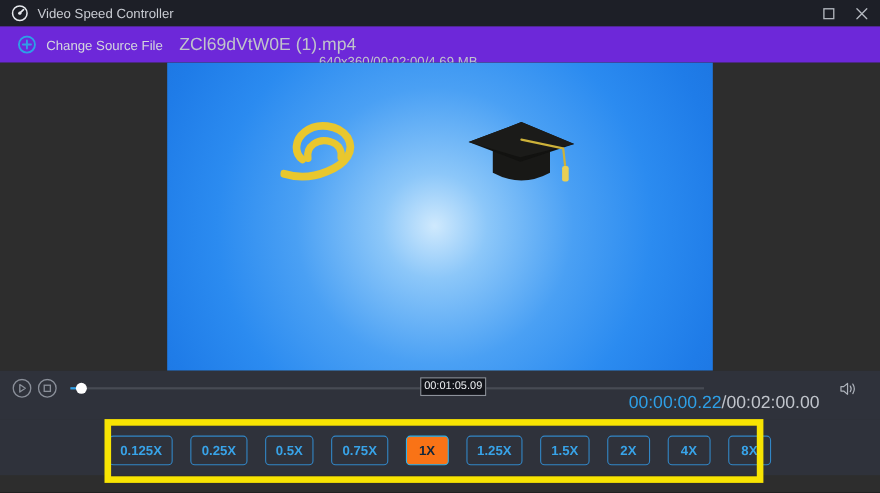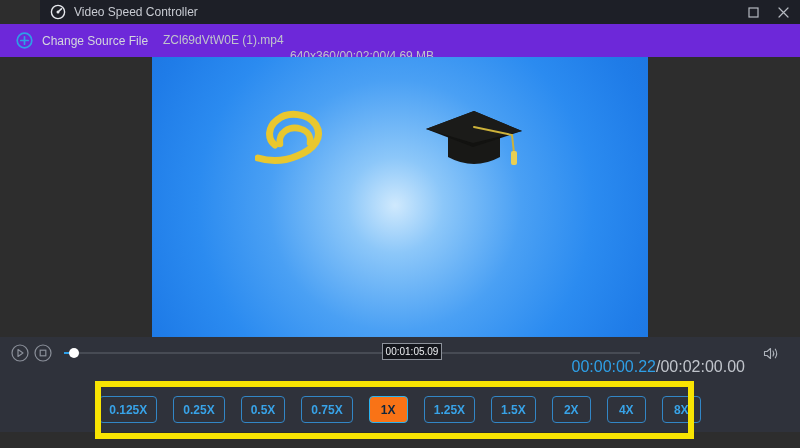--- a/index.html
+++ b/index.html
@@ -1,30 +1,30 @@
 <!DOCTYPE html>
 <html><head>
 <meta charset="utf-8">
 <style>
   html,body{margin:0;padding:0;background:#111;}
   .window{position:relative;width:800px;height:448px;background:#2d2d2d;overflow:hidden;
           font-family:"Liberation Sans",sans-serif;-webkit-font-smoothing:antialiased;}
 
   
   .titlebar{position:absolute;top:0;left:0;right:0;height:24px;background:#1d1f27;
-            display:flex;align-items:center;padding:0 10px;box-sizing:border-box;gap:8px;margin-left:40px;}
+            display:flex;align-items:center;padding:0 10px;box-sizing:border-box;gap:8px;}
   .titlebar .title{font-size:12px;color:#c8cbd2;}
   .win-controls{margin-left:auto;display:flex;gap:16px;align-items:center;}
   .win-btn{width:14px;height:14px;display:flex;align-items:center;justify-content:center;cursor:pointer;}
 
   
   .toolbar{position:absolute;top:24px;left:0;right:0;height:33px;background:#6d28d9;}
   .change-source{position:absolute;left:16px;top:0;height:33px;display:flex;align-items:center;
                  gap:9px;color:#d4d7dd;font-size:12px;cursor:pointer;}
-  .filename{position:absolute;left:163px;top:0;line-height:33px;color:#c0c4cb;font-size:12px;}
+  .filename{position:absolute;left:163px;top:0;line-height:33px;color:#c0c4cb;font-size:16px;}
   .fileinfo{position:absolute;left:290px;top:16px;line-height:33px;color:#c0c4cb;font-size:12px;}
 
   
   .stage{position:absolute;top:57px;left:0;width:800px;height:280px;background:#2d2d2d;}
   .video{position:absolute;left:152px;top:0;width:496px;height:280px;
          background:radial-gradient(circle 300px at 49% 53%,
             #cfe9fd 0%,#8cc7f9 16%,#4aa0f4 42%,#2b8bf0 66%,#1f7ce8 88%,#1d76e2 100%);}
   .swirl{position:absolute;left:103px;top:50px;}
   .gradcap{position:absolute;left:270px;top:48px;}
 

